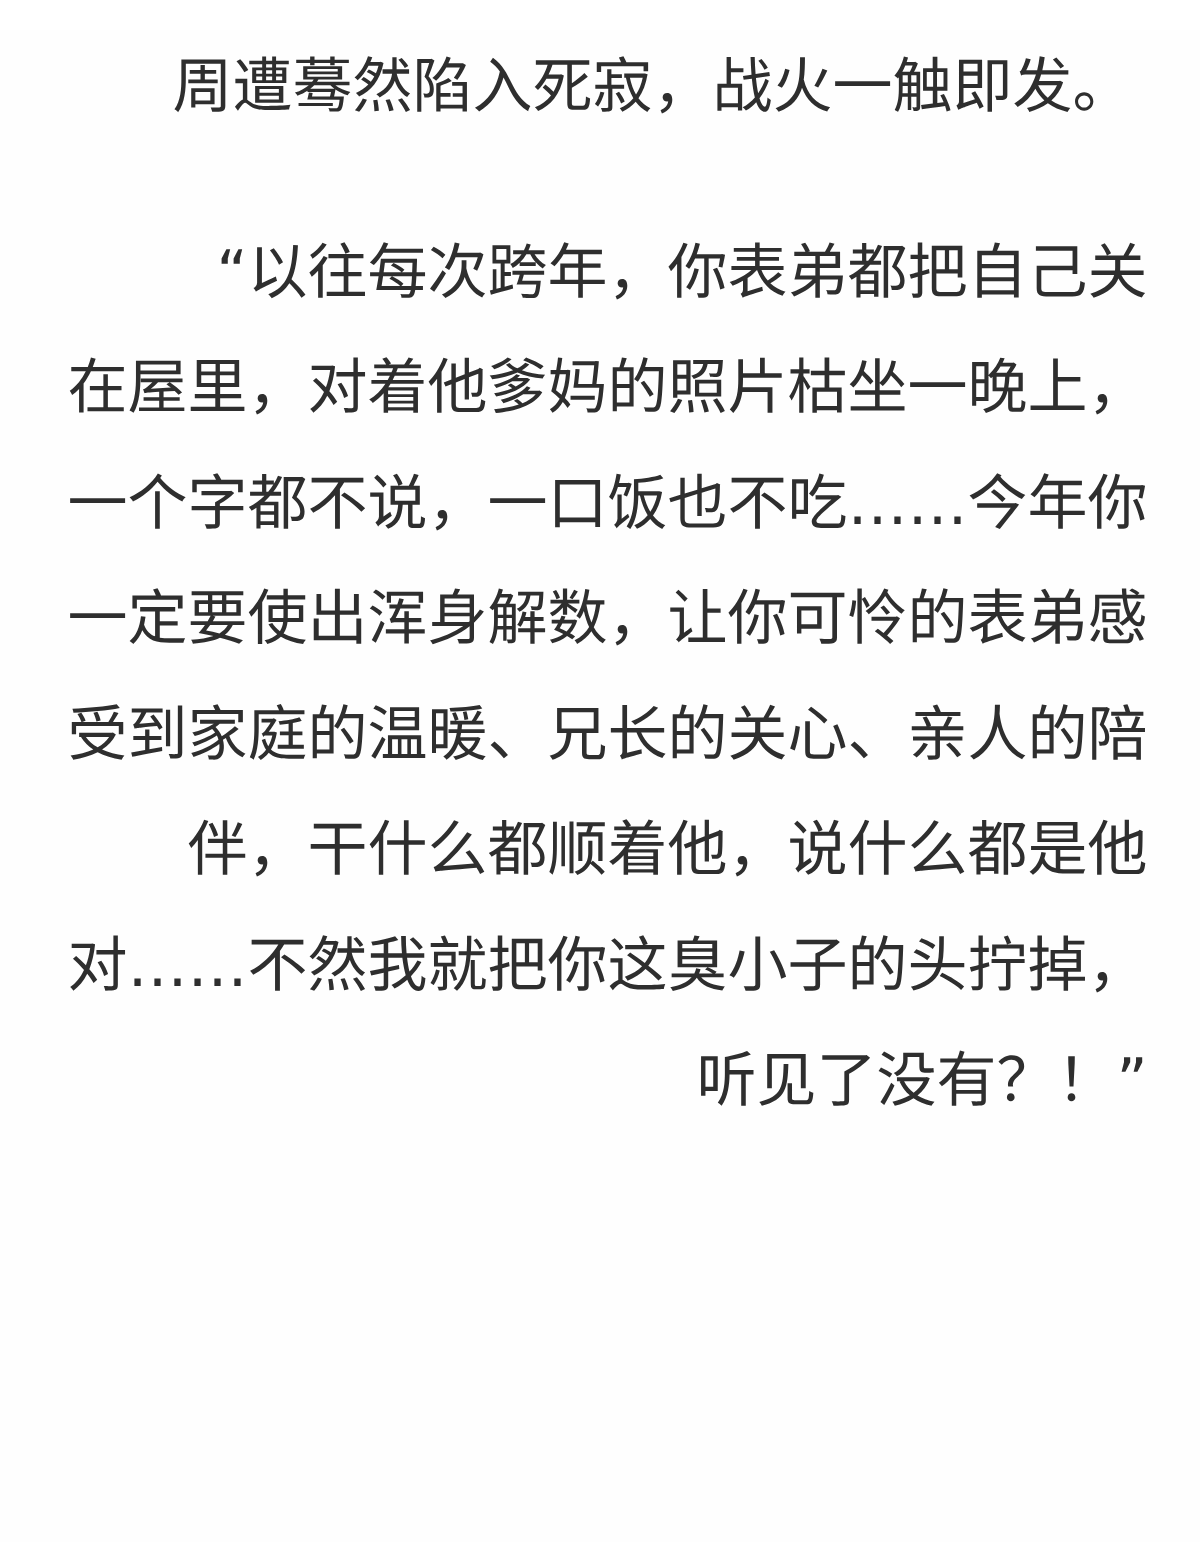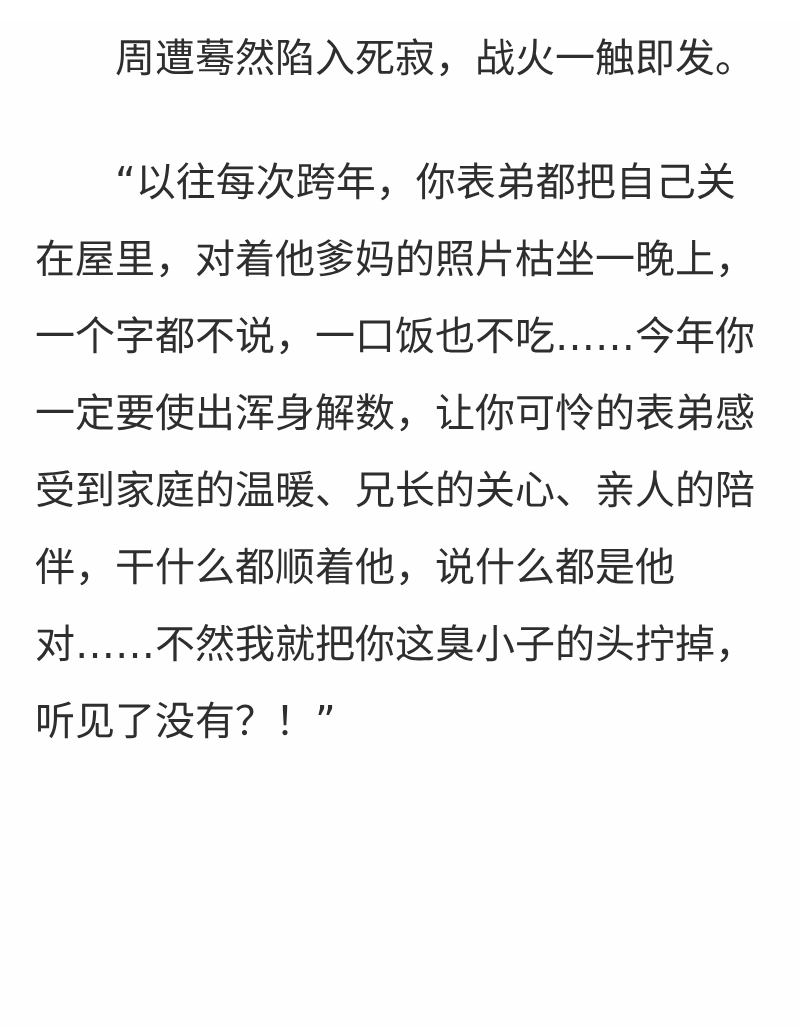--- a/index.html
+++ b/index.html
@@ -28,20 +28,21 @@
       letter-spacing: 0px;
       color: #2e2e2e;
       text-indent: 2em;
       text-align: left;
       
       font-weight: 400;
       text-rendering: optimizeLegibility;
     }
     .para:last-child {
       margin-bottom: 0;
+      text-align: right;
     }
   </style>
 </head>
 <body>
 
 <div class="page">
   <p class="para">周遭蓦然陷入死寂，战火一触即发。</p>
   <p class="para">“以往每次跨年，你表弟都把自己关在屋里，对着他爹妈的照片枯坐一晚上，一个字都不说，一口饭也不吃……今年你一定要使出浑身解数，让你可怜的表弟感受到家庭的温暖、兄长的关心、亲人的陪伴，干什么都顺着他，说什么都是他对……不然我就把你这臭小子的头拧掉，听见了没有？！”</p>
 </div>
 

